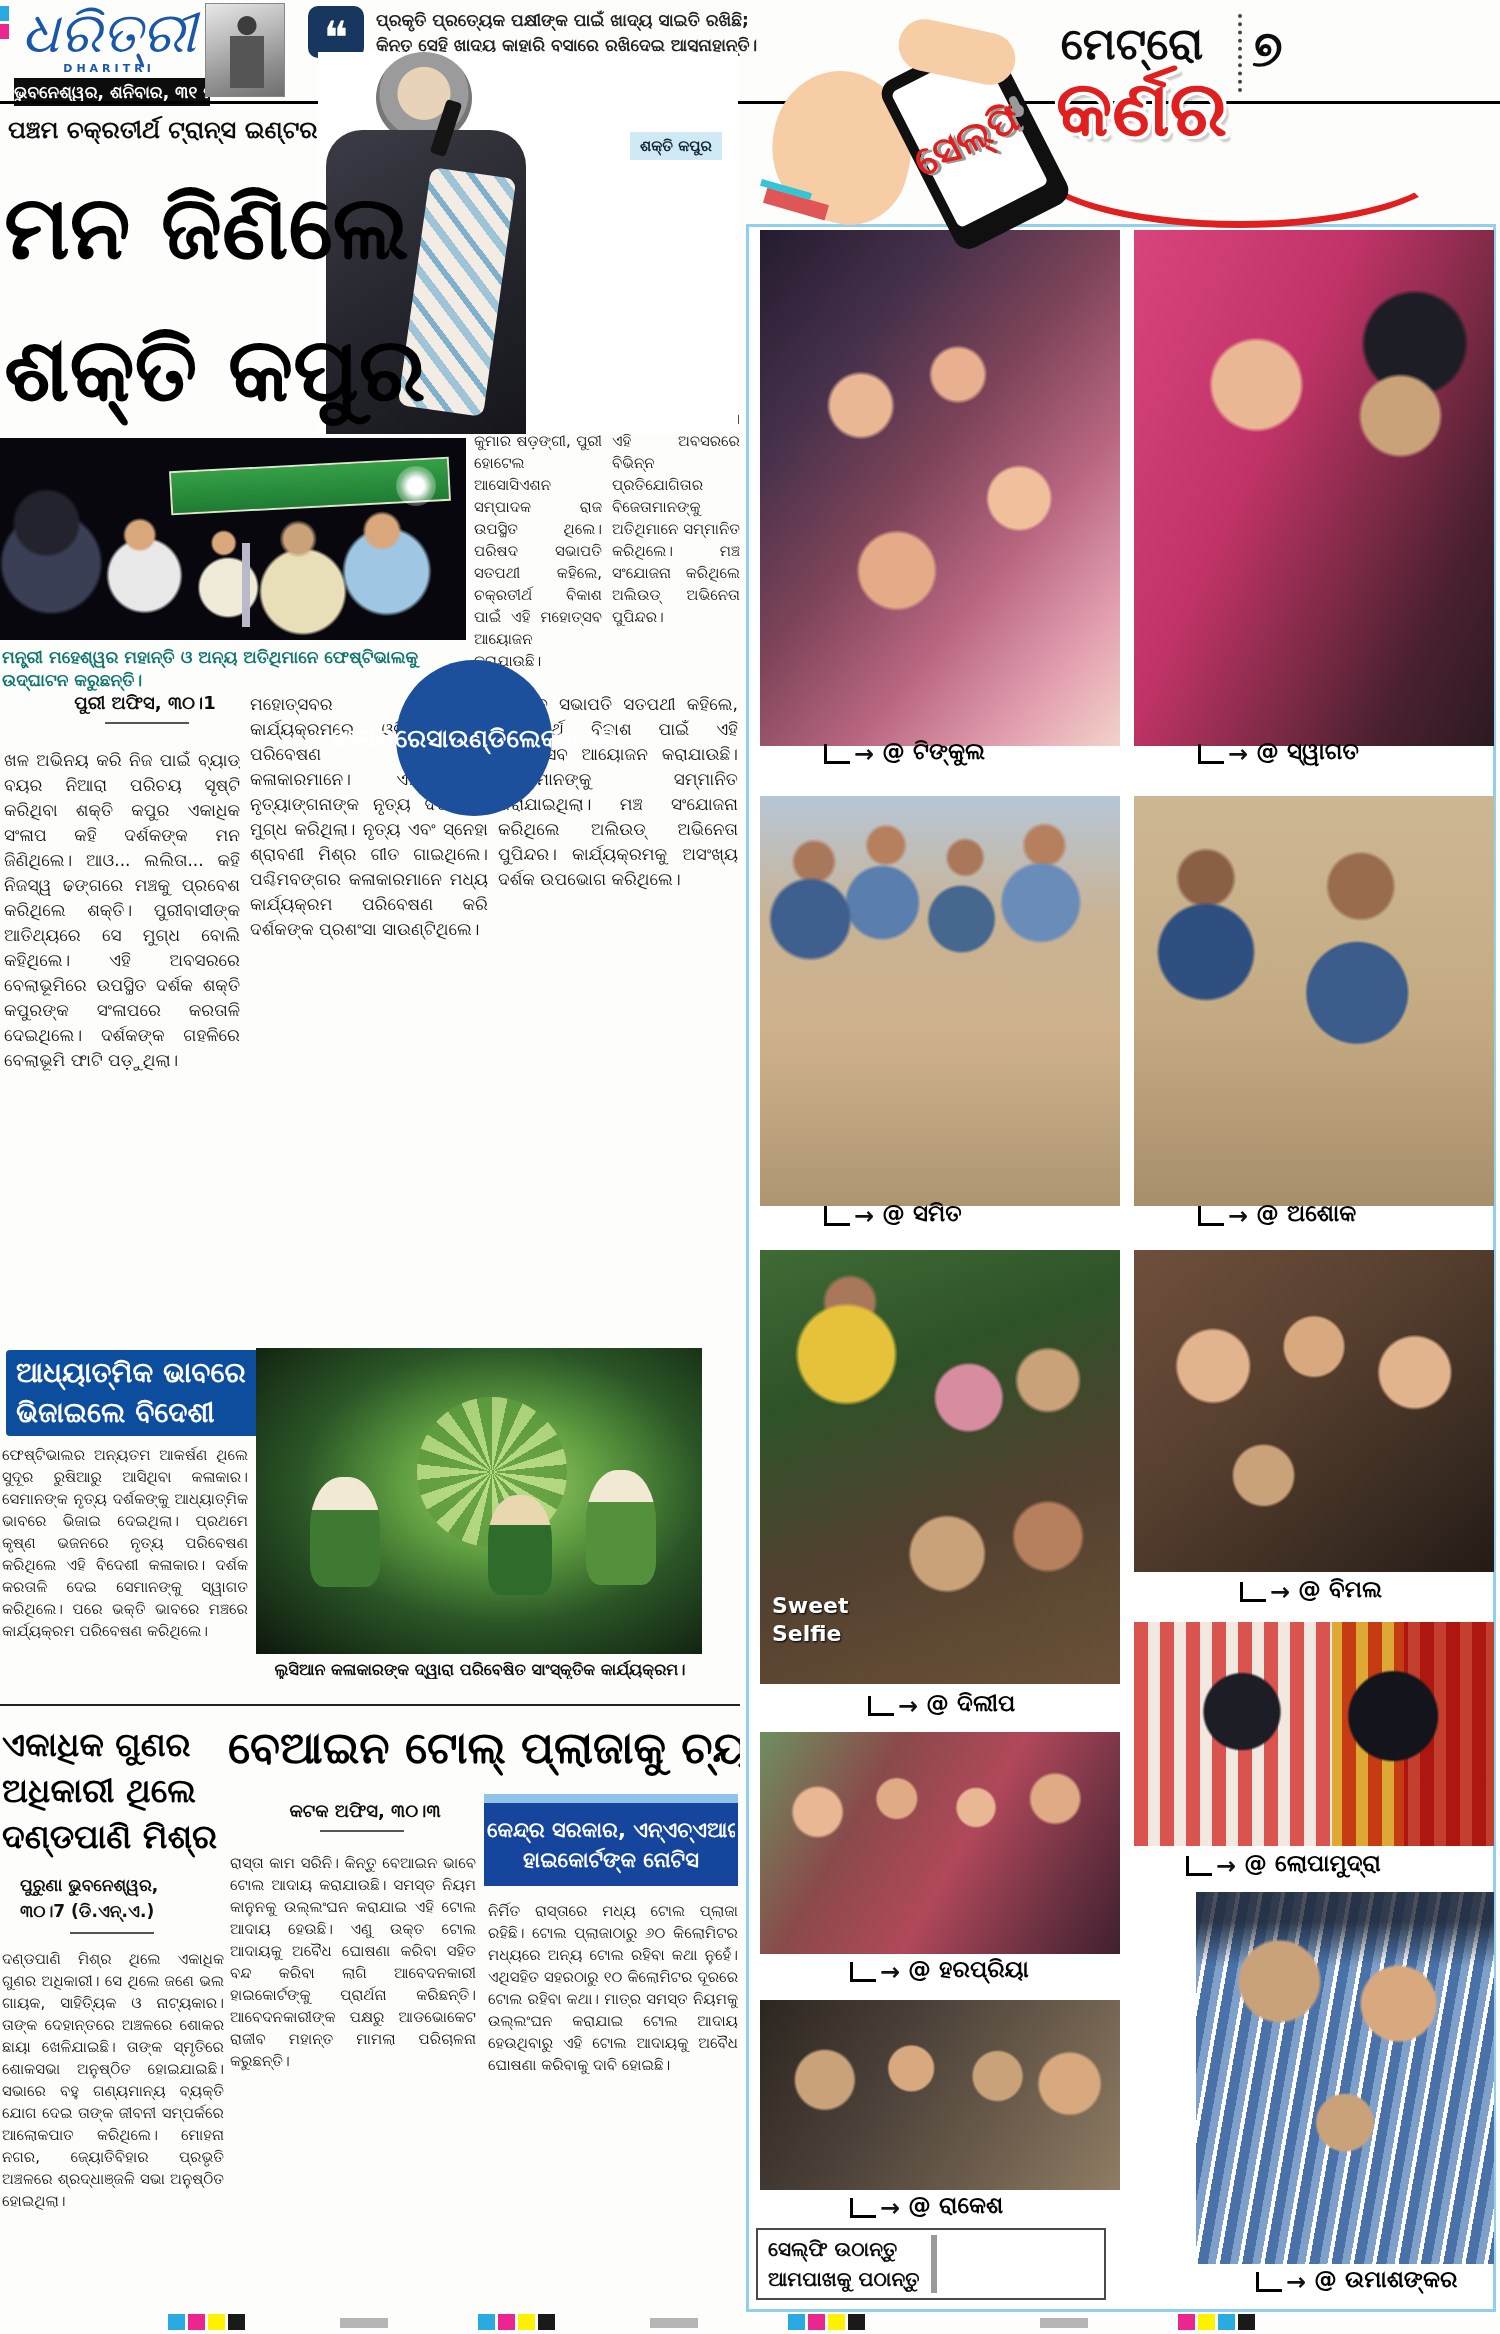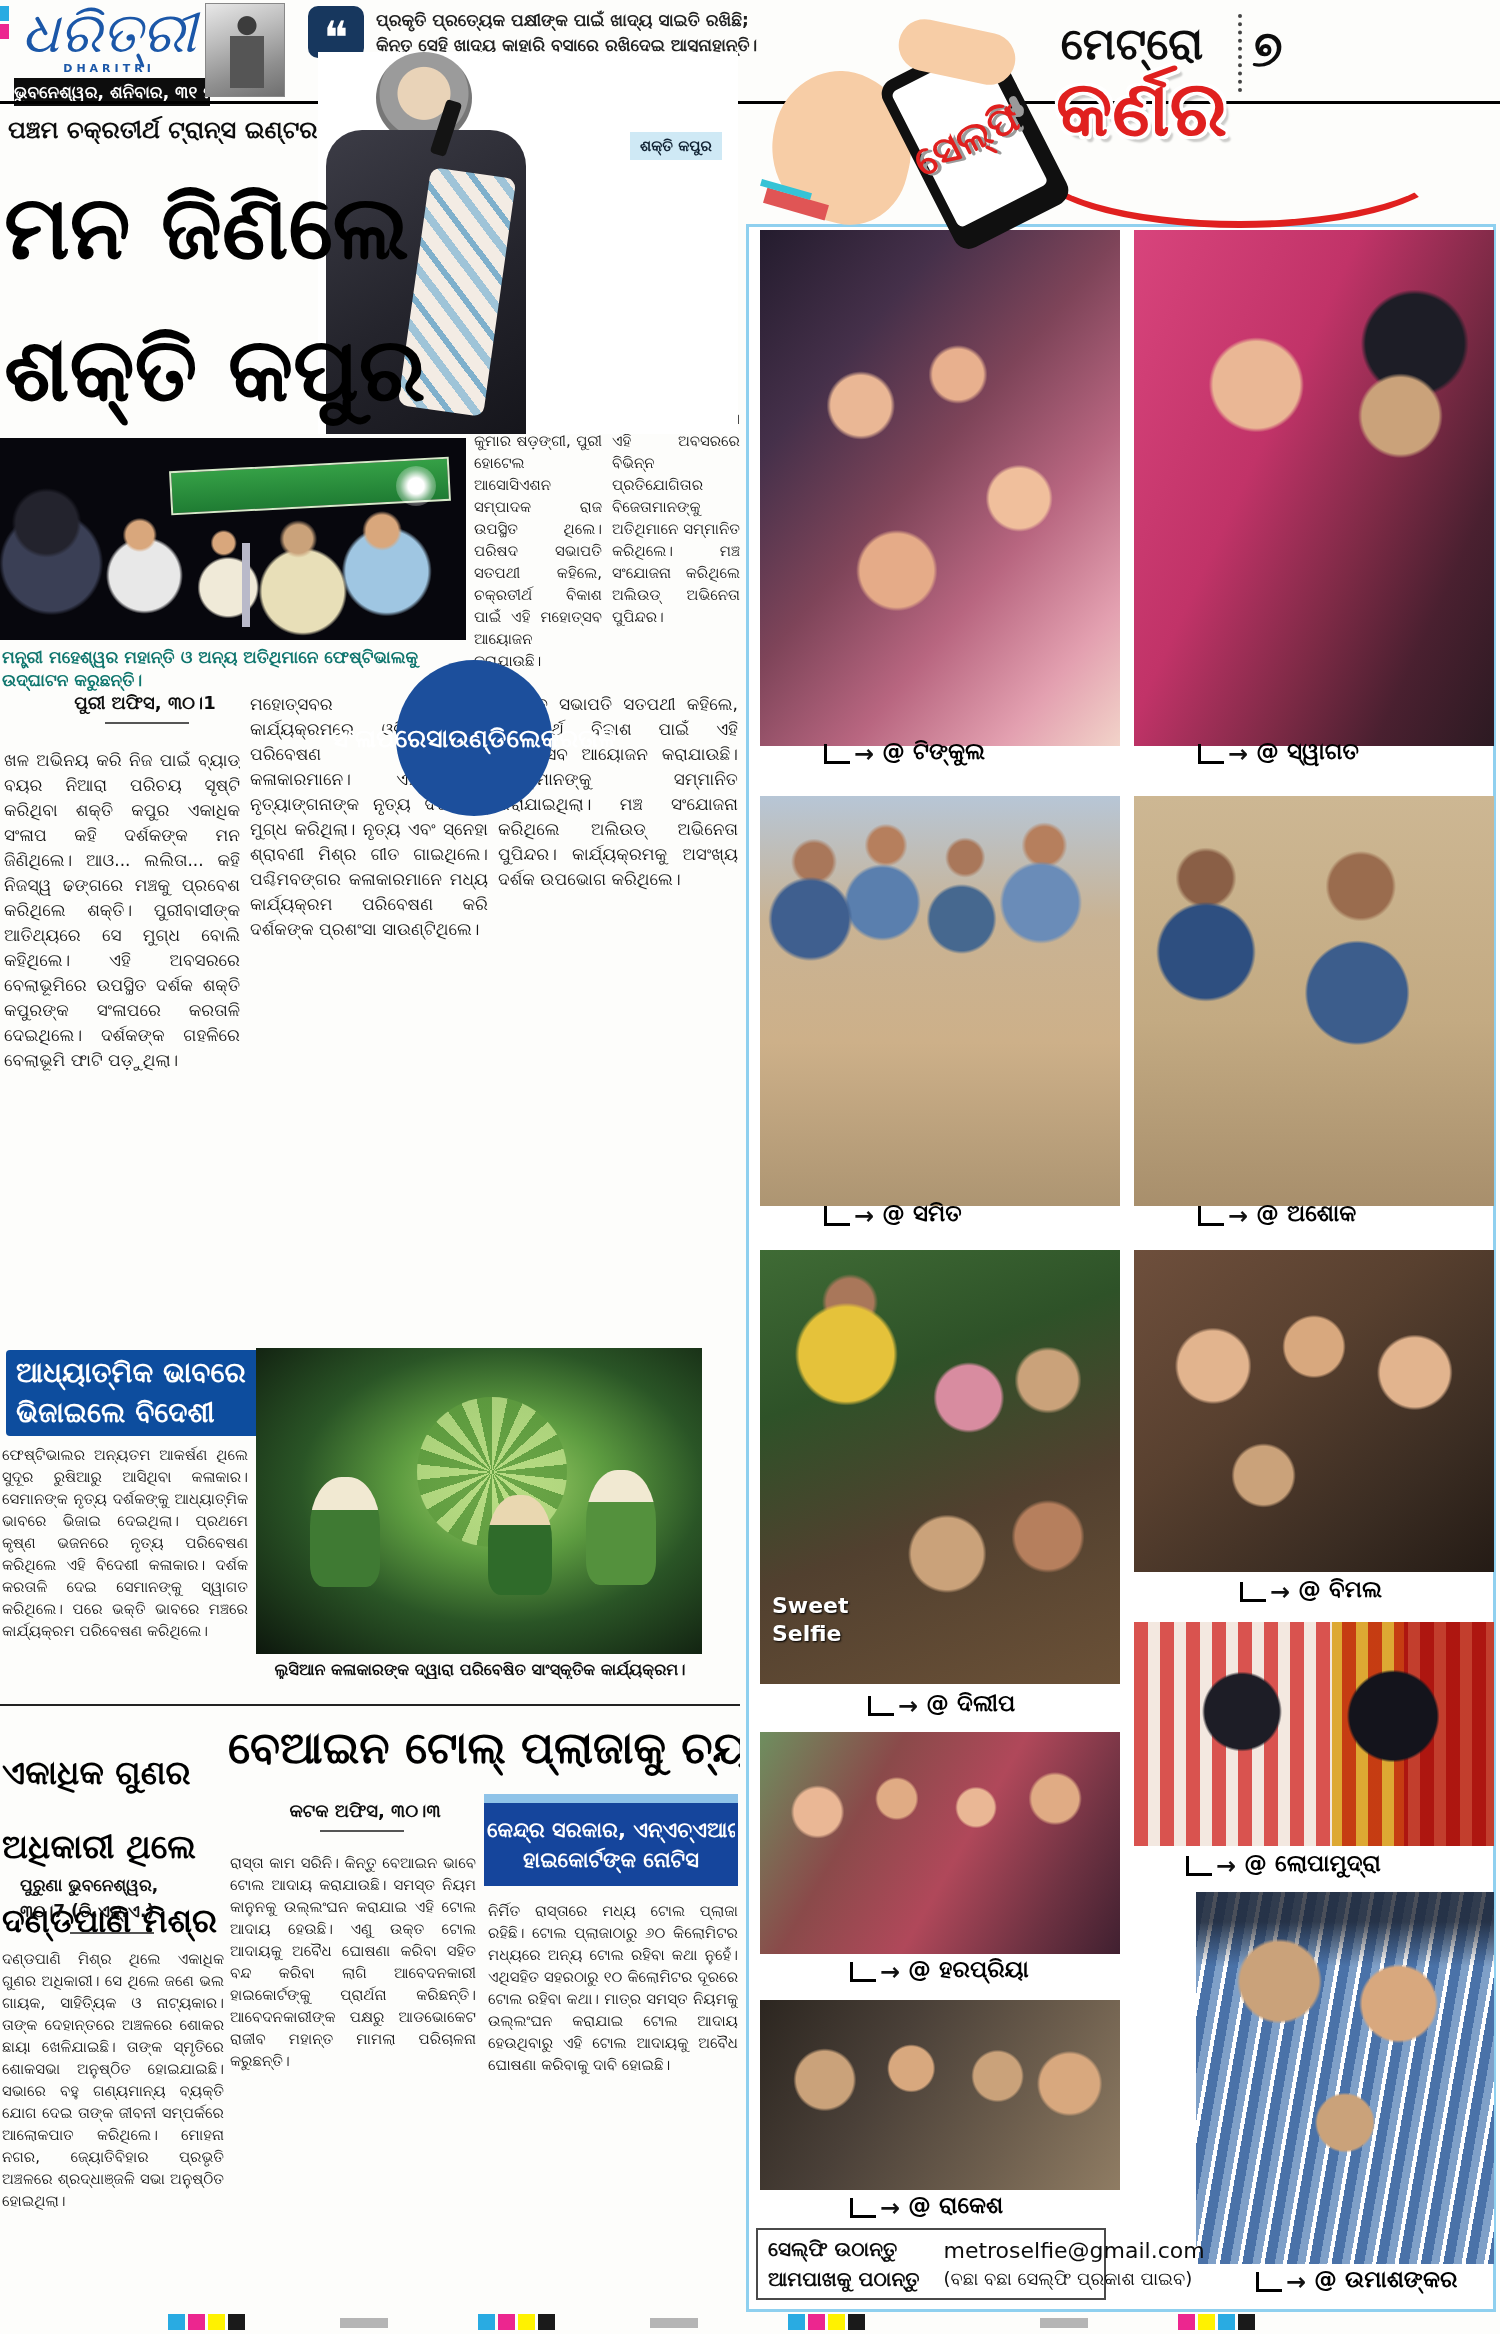--- a/index.html
+++ b/index.html
@@ -88,21 +88,21 @@
       background:repeating-conic-gradient(#bfe08a 0 12deg,#5f9c3f 12deg 24deg); opacity:.8;}
   .dancer { position:absolute; border-radius:45% 45% 20% 20%; }
   .dancer.d1 { left:12%; top:42%; width:70px; height:110px; background:linear-gradient(#f1e9d2 0 30%,#3f7a33 30%); }
   .dancer.d2 { left:52%; top:48%; width:64px; height:100px; background:linear-gradient(#e9d7b0 0 30%,#2f6b2a 30%); }
   .dancer.d3 { left:74%; top:40%; width:70px; height:115px; background:linear-gradient(#f1e9d2 0 28%,#54913d 28%); }
   .dance-caption { left:258px; top:1660px; width:444px; font-size:16px; font-weight:600; color:#0d0d0d; text-align:center; white-space:nowrap; overflow:hidden;}
   .left-divider { left:0; top:1704px; width:740px; height:2px; background:#222; }
 
   
   .obit-head { left:2px; top:1722px; width:222px; }
-  .obit-head span { display:block; font-size:33px; font-weight:bold; line-height:46px; color:#000; white-space:nowrap; overflow:hidden;margin-top:28px;}
+  .obit-head span { display:block; font-size:33px; font-weight:bold; line-height:46px; color:#000; white-space:nowrap; overflow:hidden;}
   .obit-byline { left:20px; top:1872px; width:185px; }
   .obit-byline div { font-size:17px; font-weight:bold; text-align:left; line-height:26px; white-space:nowrap; overflow:hidden;}
   .obit-body { left:2px; top:1948px; width:222px; height:356px; }
 
   
   .toll-head { left:228px; top:1716px; width:512px; font-size:44px; font-weight:bold; line-height:64px; color:#000; white-space:nowrap; overflow:hidden;}
   .toll-byline { left:280px; top:1800px; width:170px; }
   .notice-box { left:484px; top:1794px; width:254px; height:92px; background:#15459c; border-top:9px solid #8fc3e8;
       display:flex; flex-direction:column; justify-content:center; align-items:center; }
   .notice-box span { color:#fff; font-size:21px; font-weight:bold; line-height:30px; white-space:nowrap; overflow:hidden; max-width:248px;}
@@ -403,24 +403,20 @@
   <span class="cap-arrow">→</span>
   <span class="cap-text">@ ଉମାଶଙ୍କର</span>
 </div>
 
 <div class="abs email-box">
   <div class="email-left">
     <div>ସେଲ୍ଫି ଉଠାନ୍ତୁ</div>
     <div>ଆମପାଖକୁ ପଠାନ୍ତୁ</div>
   </div>
   <div class="email-div"></div>
-  <div class="email-right">
-    <div class="em">metroselfie@gmail.com</div>
-    <div class="nt">(ବଛା ବଛା ସେଲ୍ଫି ପ୍ରକାଶ ପାଇବ)</div>
-  </div>
 </div>
 
 <div class="abs cmyk" style="left:168px;top:2314px;">
   <i style="background:#29abe2"></i>
     <i style="background:#ec268f"></i>
     <i style="background:#fff200"></i>
     <i style="background:#1a1a1a"></i>
 </div>
 <div class="abs gray-bar" style="left:340px;top:2318px;"></div>
 <div class="abs cmyk" style="left:478px;top:2314px;">

